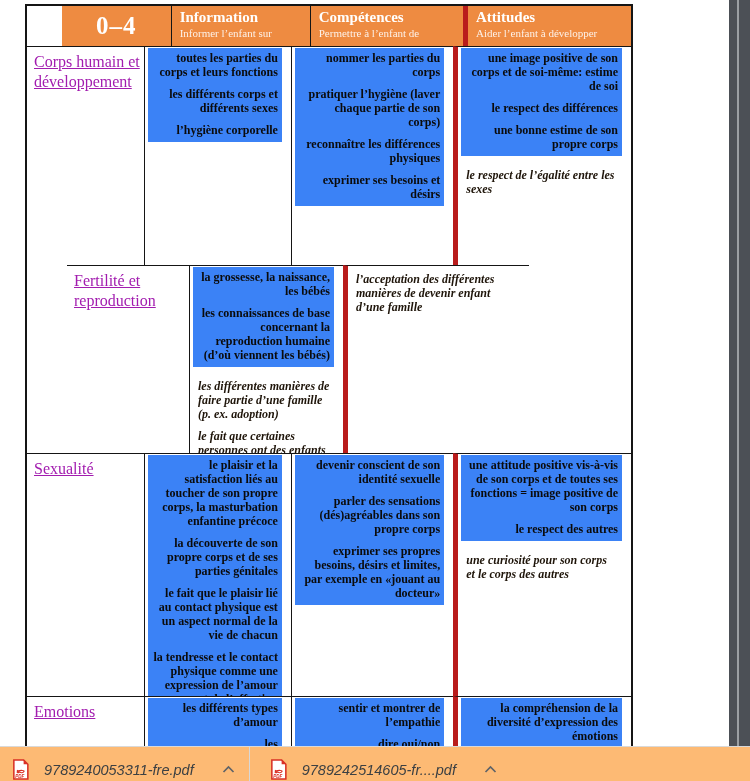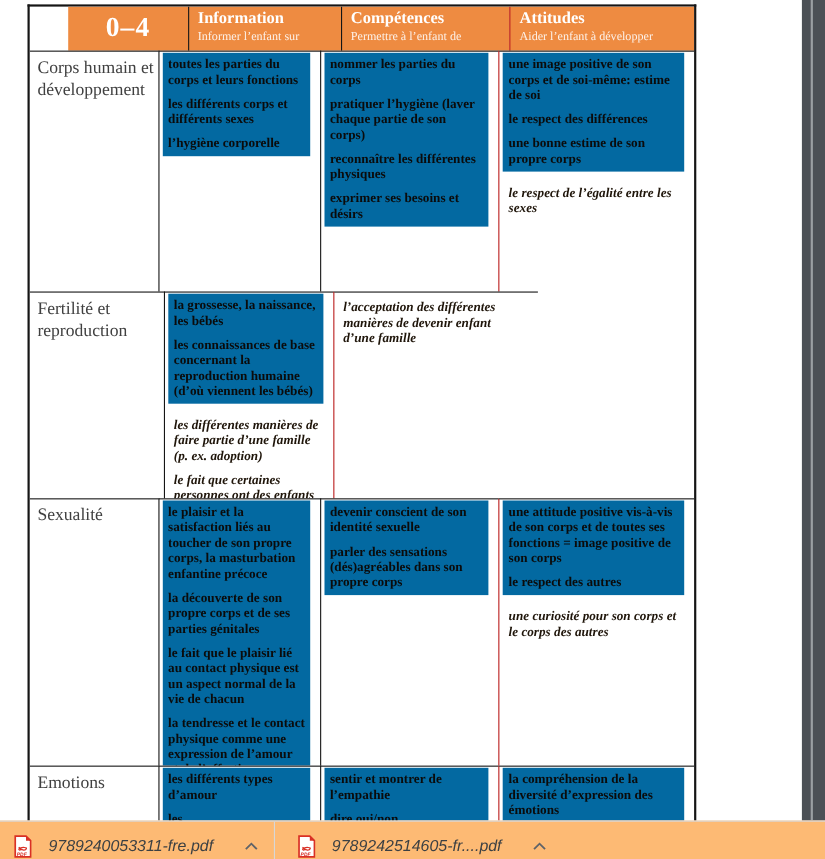--- a/index.html
+++ b/index.html
@@ -12,36 +12,36 @@
   .table-outer{
     position:absolute;left:25px;top:4px;width:608px;height:742px;
     border:2px solid #151515;border-bottom:none;overflow:hidden;background:#fff;
     box-sizing:border-box;
   }
   .tr{display:flex;box-sizing:border-box;}
   .td{box-sizing:border-box;overflow:hidden;}
   .c0{width:122px;}
   .c1{width:154px;border-left:1px solid #151515;}
   .c2{width:170px;border-left:1px solid #151515;}
-  .c3{width:186px;border-left:1px solid #b91c1c;}
+  .c3{width:186px;border-left:5px solid #b91c1c;}
   .body-row .td{border-top:1px solid #151515;}
 
   
   .thead{height:40px;padding-left:35px;}
   .thead .td{background:#EE8B41;color:#fff;}
   .th-age{display:flex;align-items:center;justify-content:center;
     font-size:25px;font-weight:bold;letter-spacing:1px;}
   .th-col{padding:3px 8px;}
   .th-title{font-size:15px;font-weight:bold;line-height:1.15;}
   .th-sub{font-size:11px;color:rgba(255,255,255,0.88);line-height:1.2;margin-top:1px;}
 
   
-  .topic-cell{padding:5px 4px 0 7px;font-size:16px;line-height:1.22;color:#404040;}
+  .topic-cell{padding:5px 4px 0 7px;font-size:16px;line-height:1.22;color:#a21caf;text-decoration:underline;}
   .content{padding:1px 3px 0 3px;font-size:12px;line-height:1.17;color:#0b0b0b;}
-  .hl{background:#0369a1;margin:0 6px 12px 0;padding:3px 4px 5px 5px;}
+  .hl{background:#3b82f6;margin:0 6px 12px 0;padding:3px 4px 5px 5px;text-align:right;}
   p.item{margin:0 0 8px 0;font-weight:bold;}
   .hl p.item:last-child{margin-bottom:0;}
   p.item.plain{font-style:italic;color:#1f150a;margin:8px 10px 8px 5px;}
   .content > p.item.plain:first-child{margin-top:5px;}
 
   
   .scroll-strip{
     position:absolute;left:729px;top:0;width:21px;height:746px;background:#4c5056;
   }
   .scroll-strip .thumb-line{
@@ -88,34 +88,34 @@
           <div class="hl">
             <p class="item">toutes les parties du corps et leurs fonctions</p>
             <p class="item">les  différents corps et différents sexes</p>
             <p class="item">l’hygiène corporelle</p>
           </div>
         </div>
         <div class="td c2 content">
           <div class="hl">
             <p class="item">nommer les parties du corps</p>
             <p class="item">pratiquer l’hygiène (laver chaque partie de son corps)</p>
-            <p class="item">reconnaître les différentes physiques</p>
+            <p class="item">reconnaître les différences physiques</p>
             <p class="item">exprimer ses besoins et désirs</p>
           </div>
         </div>
         <div class="td c3 content">
           <div class="hl">
             <p class="item">une image positive de son corps et de soi-même: estime de soi</p>
             <p class="item">le respect des différences</p>
             <p class="item">une bonne estime de son propre corps</p>
           </div>
           <p class="item plain">le respect de l’égalité entre les sexes</p>
         </div>
       </div>
-      <div class="tr body-row" style="height: 188px;">
+      <div class="tr body-row" style="height: 188px; padding-left: 40px;">
         <div class="td c0 topic-cell">Fertilité et reproduction</div>
         <div class="td c1 content">
           <div class="hl">
             <p class="item">la grossesse, la naissance, les bébés</p>
             <p class="item">les connaissances de base concernant la reproduction humaine (d’où viennent les bébés)</p>
           </div>
           <p class="item plain">les différentes manières de faire partie d’une famille (p. ex. adoption)</p>
           <p class="item plain">le fait que certaines personnes ont des enfants et d’autres pas</p>
         </div>
         <div class="td c3 content">
@@ -129,20 +129,21 @@
             <p class="item">le plaisir et la satisfaction liés au toucher de son propre corps, la masturbation enfantine précoce</p>
             <p class="item">la découverte de son propre corps et de ses parties génitales</p>
             <p class="item">le fait que le plaisir lié au contact physique est un aspect normal de la vie de chacun</p>
             <p class="item">la tendresse et le contact physique comme une expression de l’amour et de l’affection</p>
           </div>
         </div>
         <div class="td c2 content">
           <div class="hl">
             <p class="item">devenir conscient de son identité sexuelle</p>
             <p class="item">parler des sensations (dés)agréables dans son propre corps</p>
+            <p class="item">exprimer ses propres besoins, désirs et limites, par exemple en «jouant au docteur»</p>
           </div>
         </div>
         <div class="td c3 content">
           <div class="hl">
             <p class="item">une attitude positive vis-à-vis de son corps et de toutes ses fonctions = image positive de son corps</p>
             <p class="item">le respect des autres</p>
           </div>
           <p class="item plain">une curiosité pour son corps et le corps des autres</p>
         </div>
       </div>

